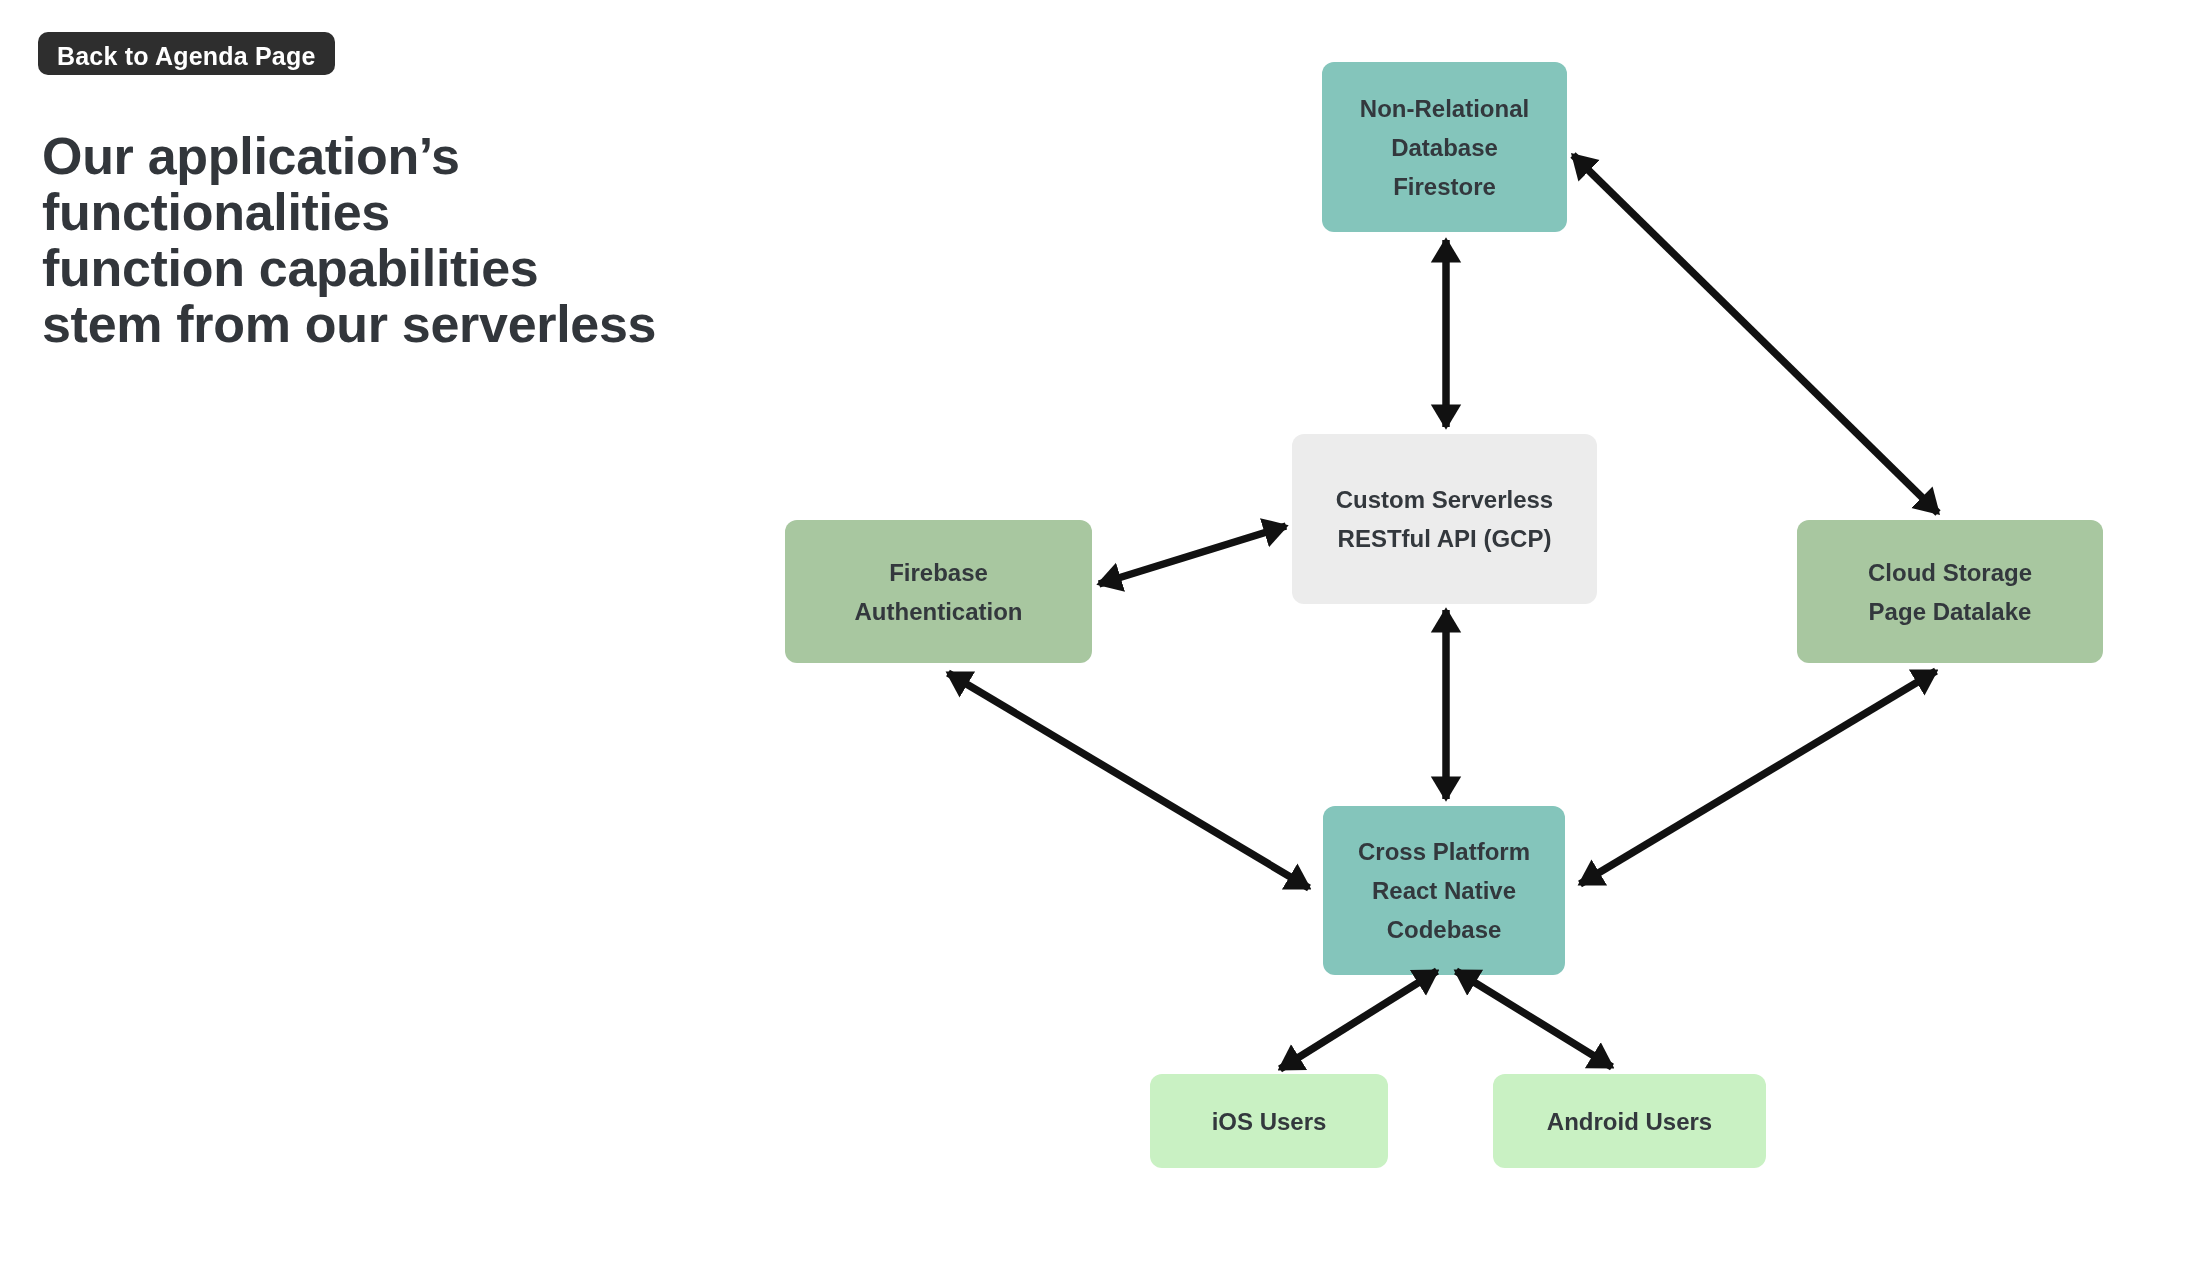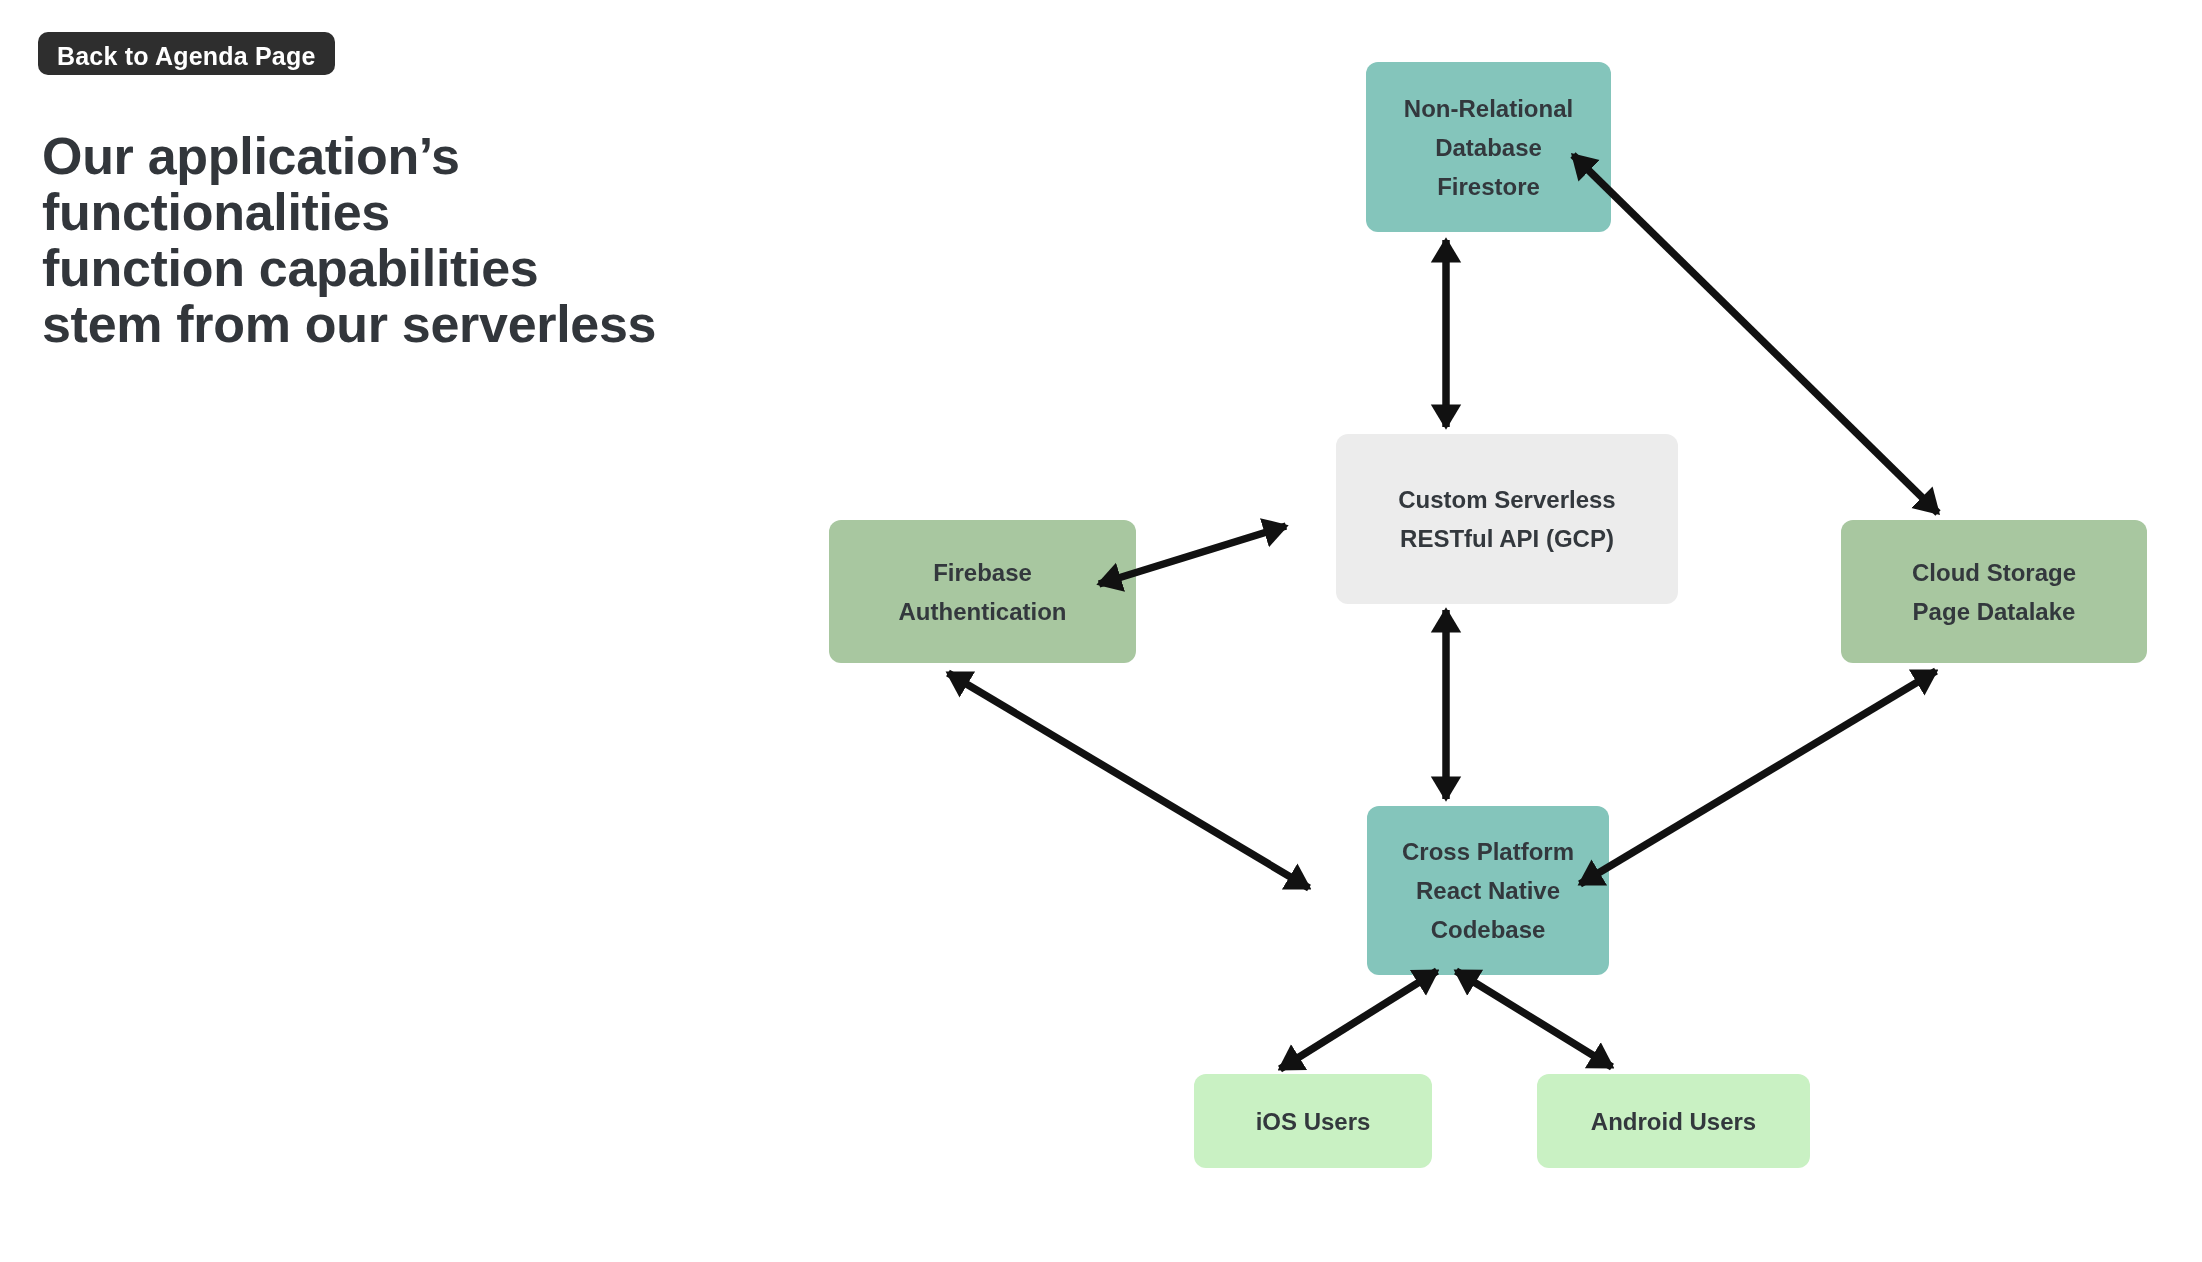--- a/index.html
+++ b/index.html
@@ -54,26 +54,25 @@
     display: flex;
     flex-direction: column;
     align-items: center;
     justify-content: center;
     text-align: center;
     color: var(--node-text, #33383d);
     font-size: 24px;
     font-weight: 600;
     line-height: 39px;
     z-index: 1;
-    margin-left: 44px;
   }
   .node span { display: block; }
 
   #node-firestore     { left: 1322px; top:   62px; width: 245px; height: 170px; }
-  #node-api           { left: 1292px; top:  434px; width: 342px; height: 170px; }
+  #node-api           { left: 1292px; top:  434px; width: 305px; height: 170px; }
   #node-firebase-auth { left:  785px; top:  520px; width: 307px; height: 143px; }
   #node-cloud-storage { left: 1797px; top:  520px; width: 306px; height: 143px; }
   #node-react-native  { left: 1323px; top:  806px; width: 242px; height: 169px; }
   #node-ios-users     { left: 1150px; top: 1074px; width: 238px; height:  94px; }
   #node-android-users { left: 1493px; top: 1074px; width: 273px; height:  94px; align-items: center; }
 
   
   .edges {
     position: absolute;
     left: 0;

